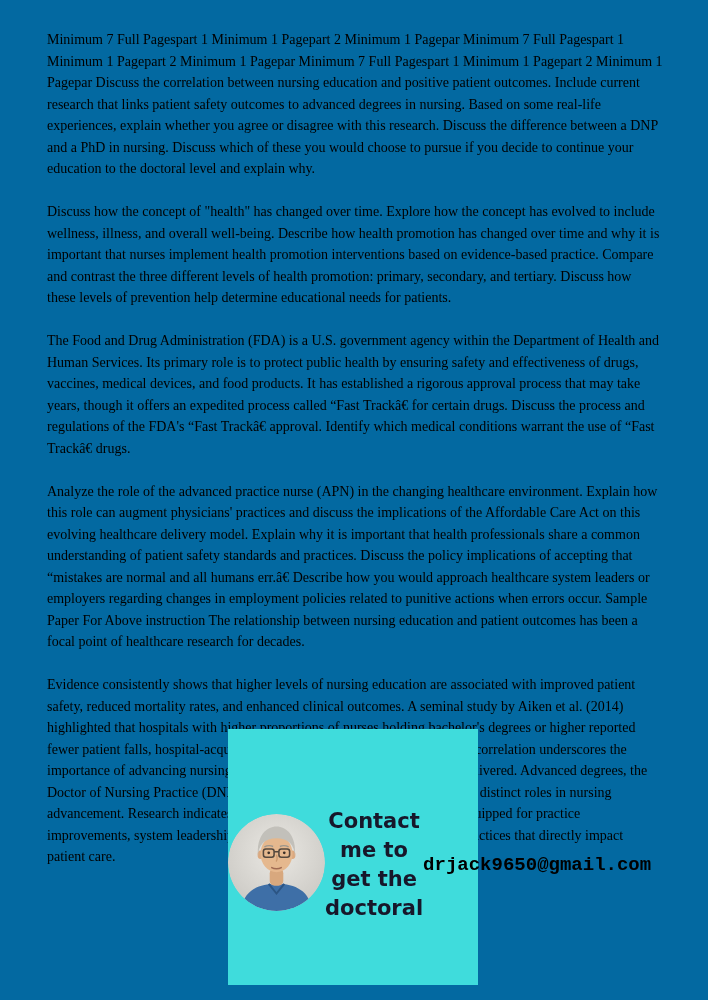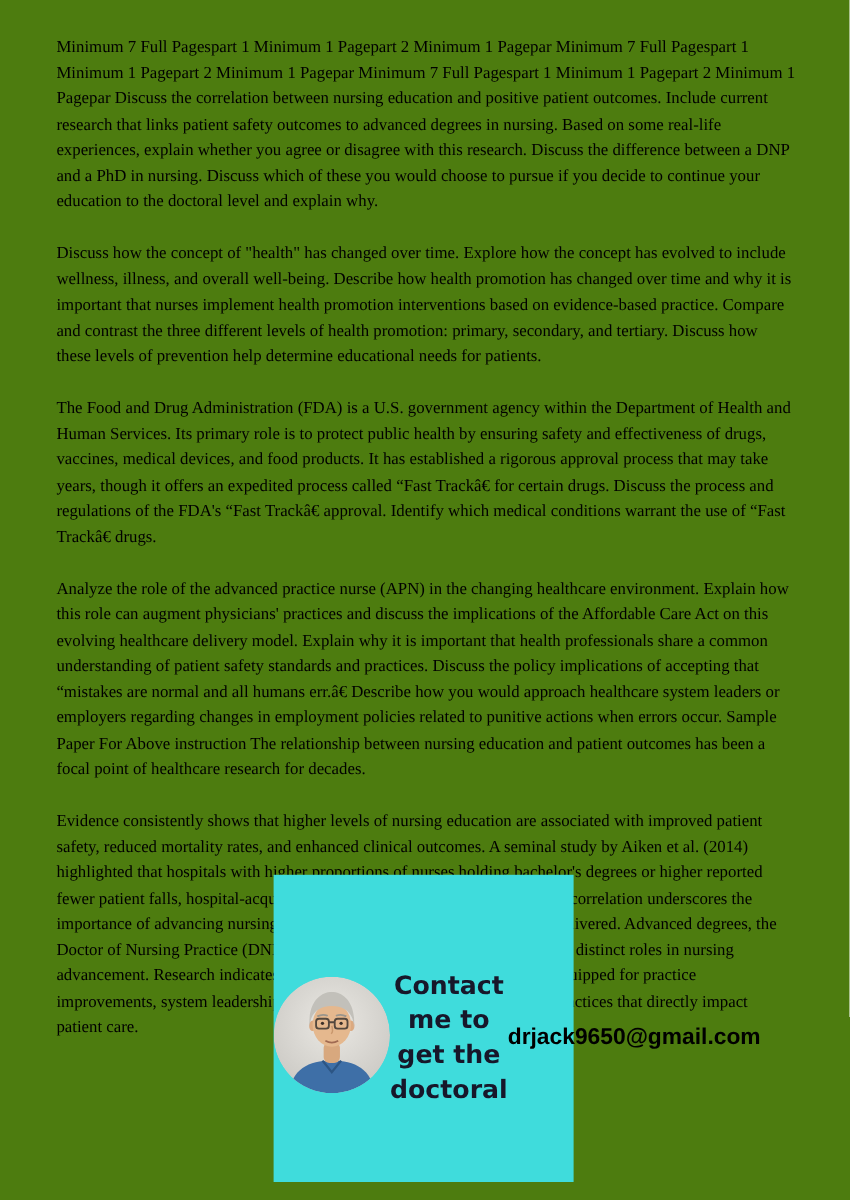--- a/index.html
+++ b/index.html
@@ -4,21 +4,21 @@
 <style>
   * { margin: 0; padding: 0; box-sizing: border-box; }
   html, body {
     width: 708px; height: 1000px;
     background: #ffffff;
     font-family: "Liberation Serif", serif;
   }
   .page {
     position: relative;
     width: 708px; height: 1000px;
-    background: #4d7c0f;
+    background: #0369a1;
     overflow: hidden;
   }
   .content {
     position: absolute;
     left: 47px; top: 29px;
     width: 616px;
     font-size: 14px;
     line-height: 21.5px;
     color: #000000;
     text-align: left;
@@ -45,21 +45,21 @@
     margin-top: 15px;
     font-family: "DejaVu Sans", sans-serif;
     font-weight: 700;
     font-size: 21px;
     line-height: 29px;
     text-align: center;
     color: var(--card-text, #17172a);
   }
   .card-email {
     margin-top: 16px;
-    font-family: Liberation Sans, sans-serif;
+    font-family: Liberation Mono, monospace;
     font-weight: 700;
     font-size: 19px;
     line-height: 24px;
     text-align: left;
     color: var(--email-color, #000000);
   }
 </style>
 </head>
 <body>
 

